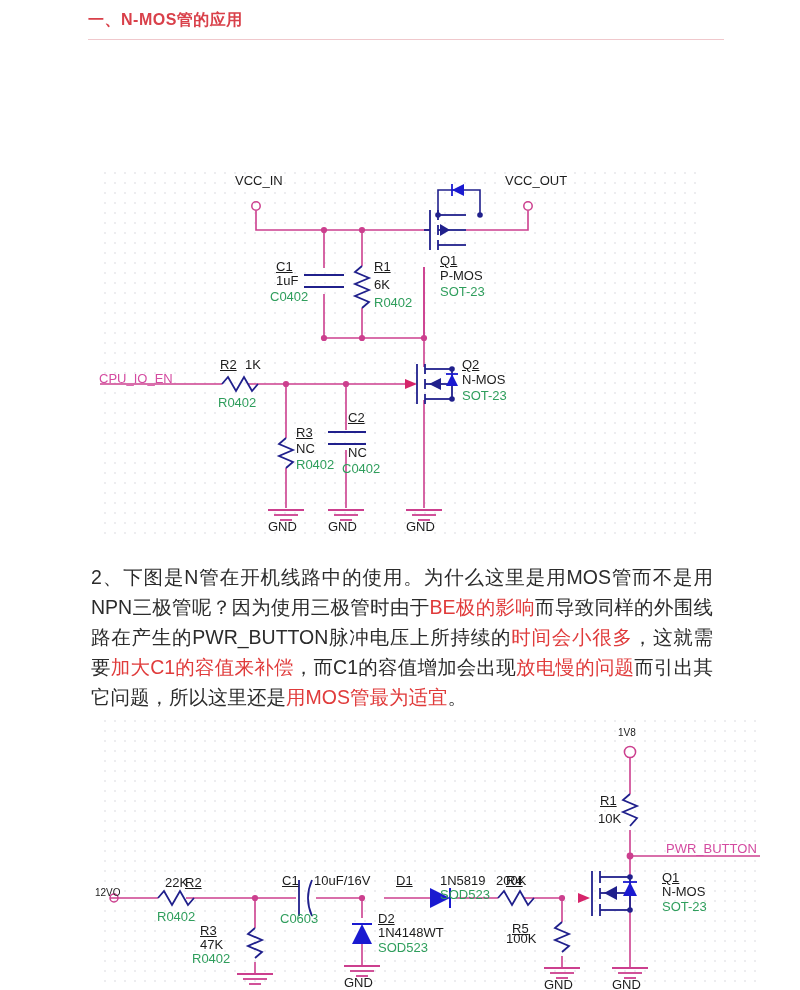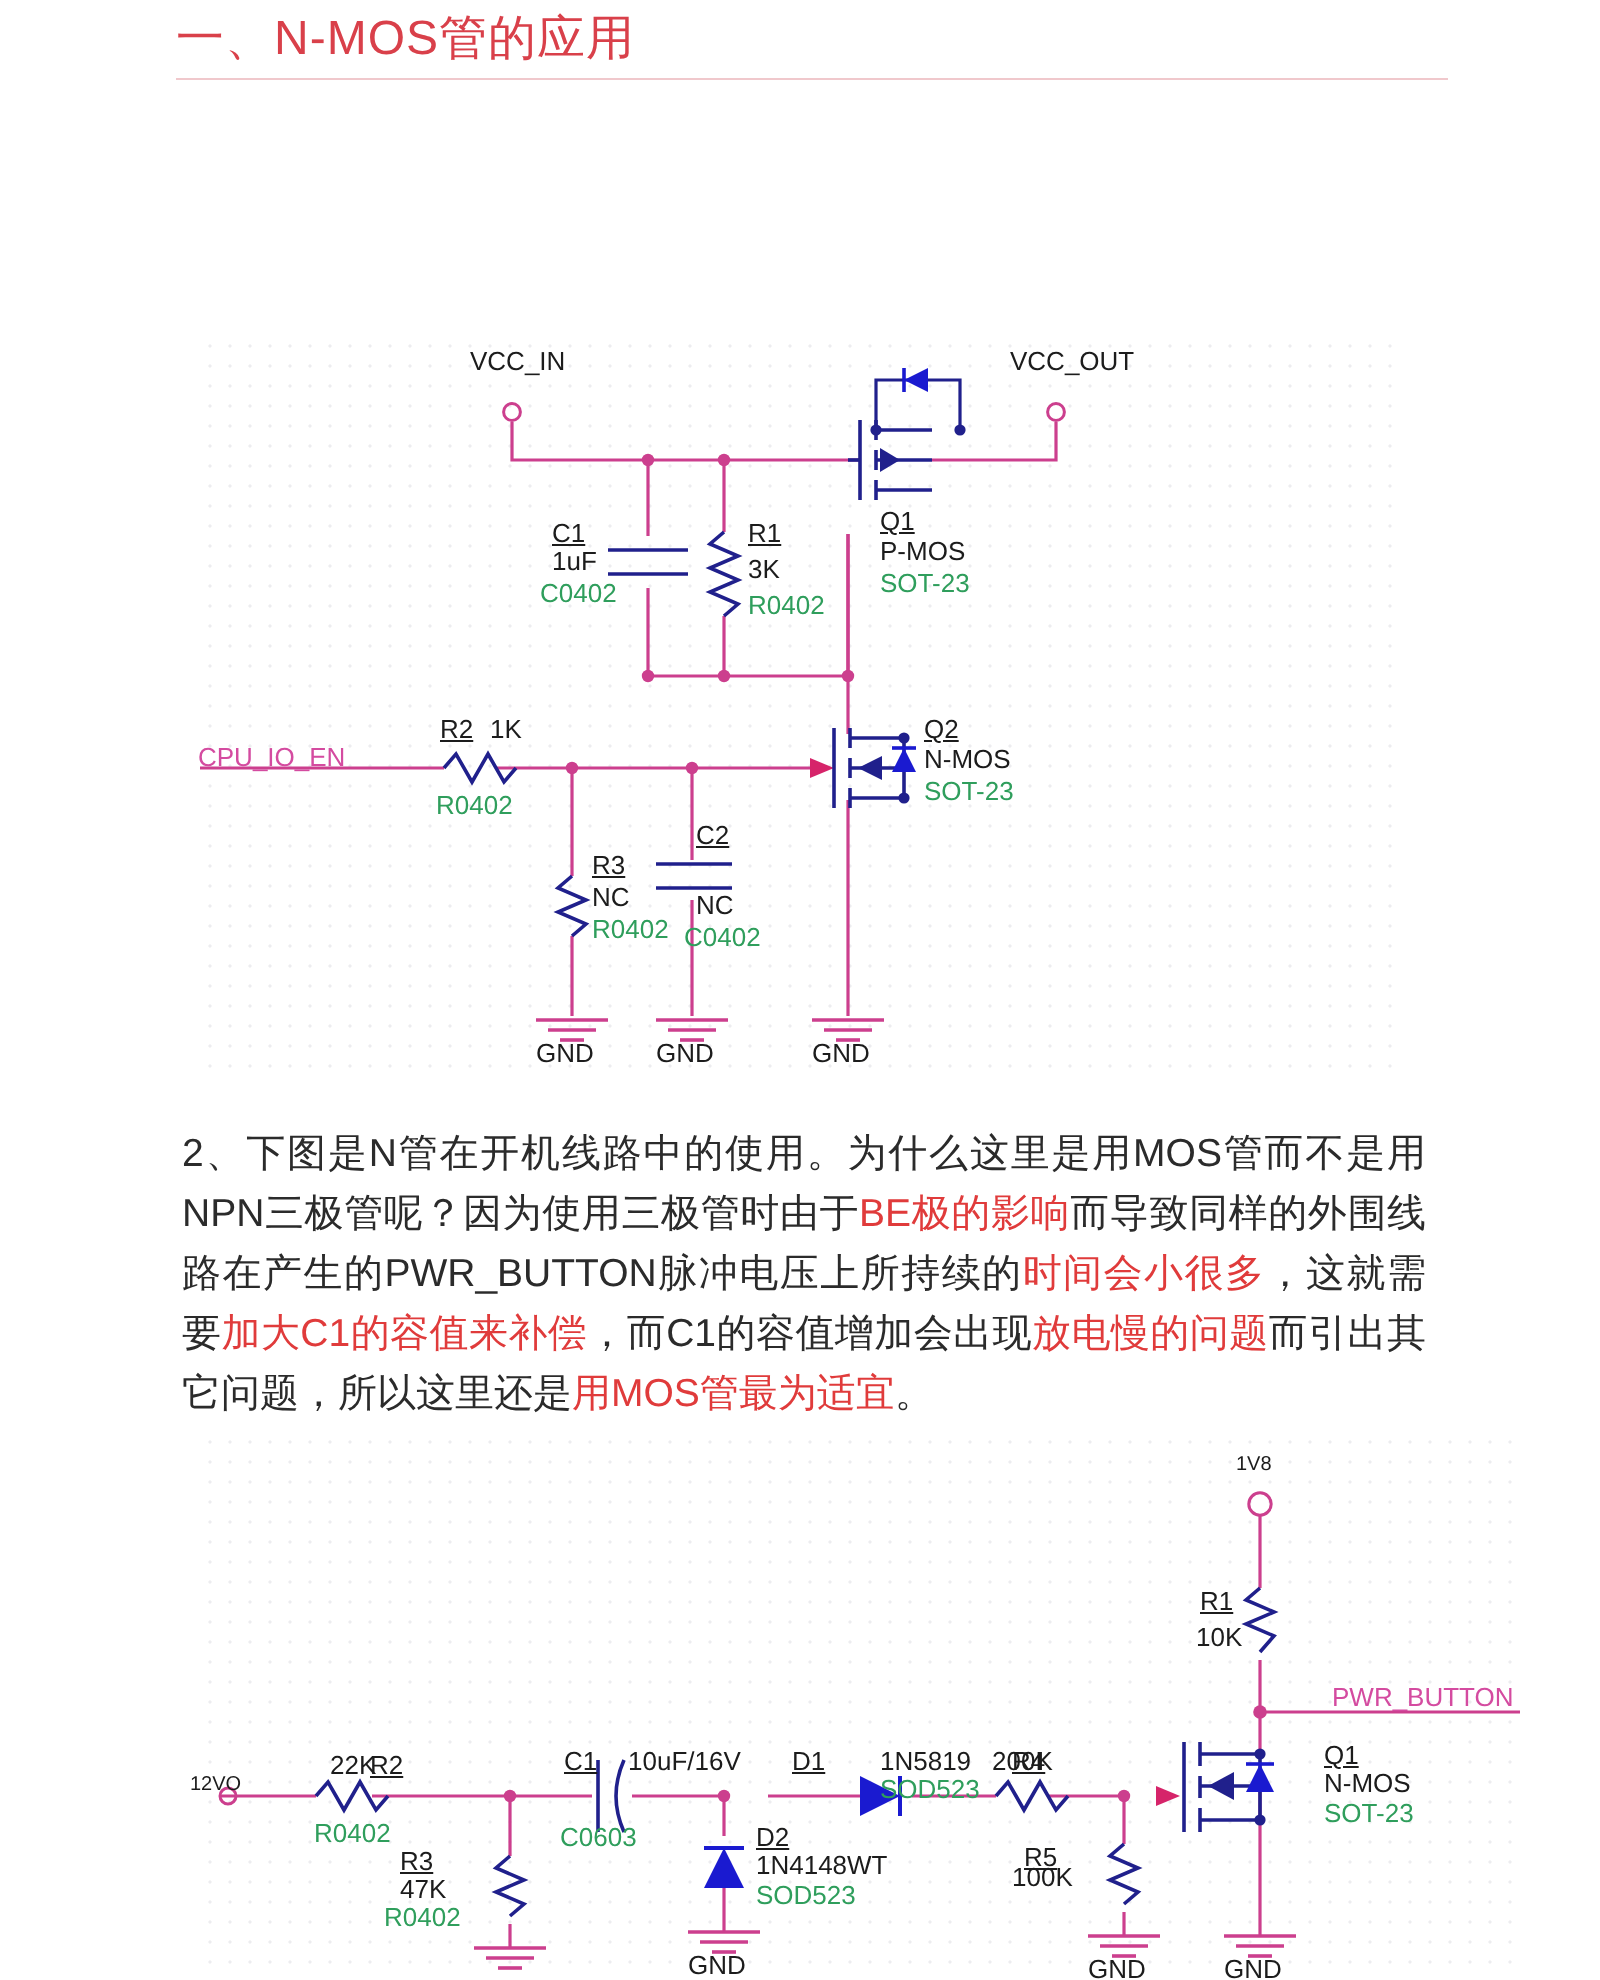--- a/index.html
+++ b/index.html
@@ -22,22 +22,22 @@
   }
 
   
   .heading-wrap {
     position: absolute;
     left: 88px;
     top: 6px;
     width: 640px;
   }
   .heading {
-    font-size: 24px;
-    font-weight: normal;
+    font-size: 16px;
+    font-weight: bold;
     color: #d9404a;
     letter-spacing: 0.5px;
     line-height: 28px;
     white-space: nowrap;
   }
   .heading-rule {
     margin-top: 5px;
     height: 1px;
     background: #f0c8cc;
     width: 636px;
@@ -263,21 +263,21 @@
     <div class="lbl lbl-black" style="left:135px; top:6px;">VCC_IN</div>
     <div class="lbl lbl-black" style="left:405px; top:6px;">VCC_OUT</div>
 
     <div class="lbl lbl-pink" style="left:-1px; top:204px;">CPU_IO_EN</div>
 
     <div class="lbl lbl-black lbl-u" style="left:176px; top:92px;">C1</div>
     <div class="lbl lbl-black" style="left:176px; top:106px;">1uF</div>
     <div class="lbl lbl-green" style="left:170px; top:122px;">C0402</div>
 
     <div class="lbl lbl-black lbl-u" style="left:274px; top:92px;">R1</div>
-    <div class="lbl lbl-black" style="left:274px; top:110px;">3K</div>
+    <div class="lbl lbl-black" style="left:274px; top:110px;">6K</div>
     <div class="lbl lbl-green" style="left:274px; top:128px;">R0402</div>
 
     <div class="lbl lbl-black lbl-u" style="left:340px; top:86px;">Q1</div>
     <div class="lbl lbl-black" style="left:340px; top:101px;">P-MOS</div>
     <div class="lbl lbl-green" style="left:340px; top:117px;">SOT-23</div>
 
     <div class="lbl lbl-black lbl-u" style="left:120px; top:190px;">R2</div>
     <div class="lbl lbl-black" style="left:145px; top:190px;">1K</div>
     <div class="lbl lbl-green" style="left:118px; top:228px;">R0402</div>
 

